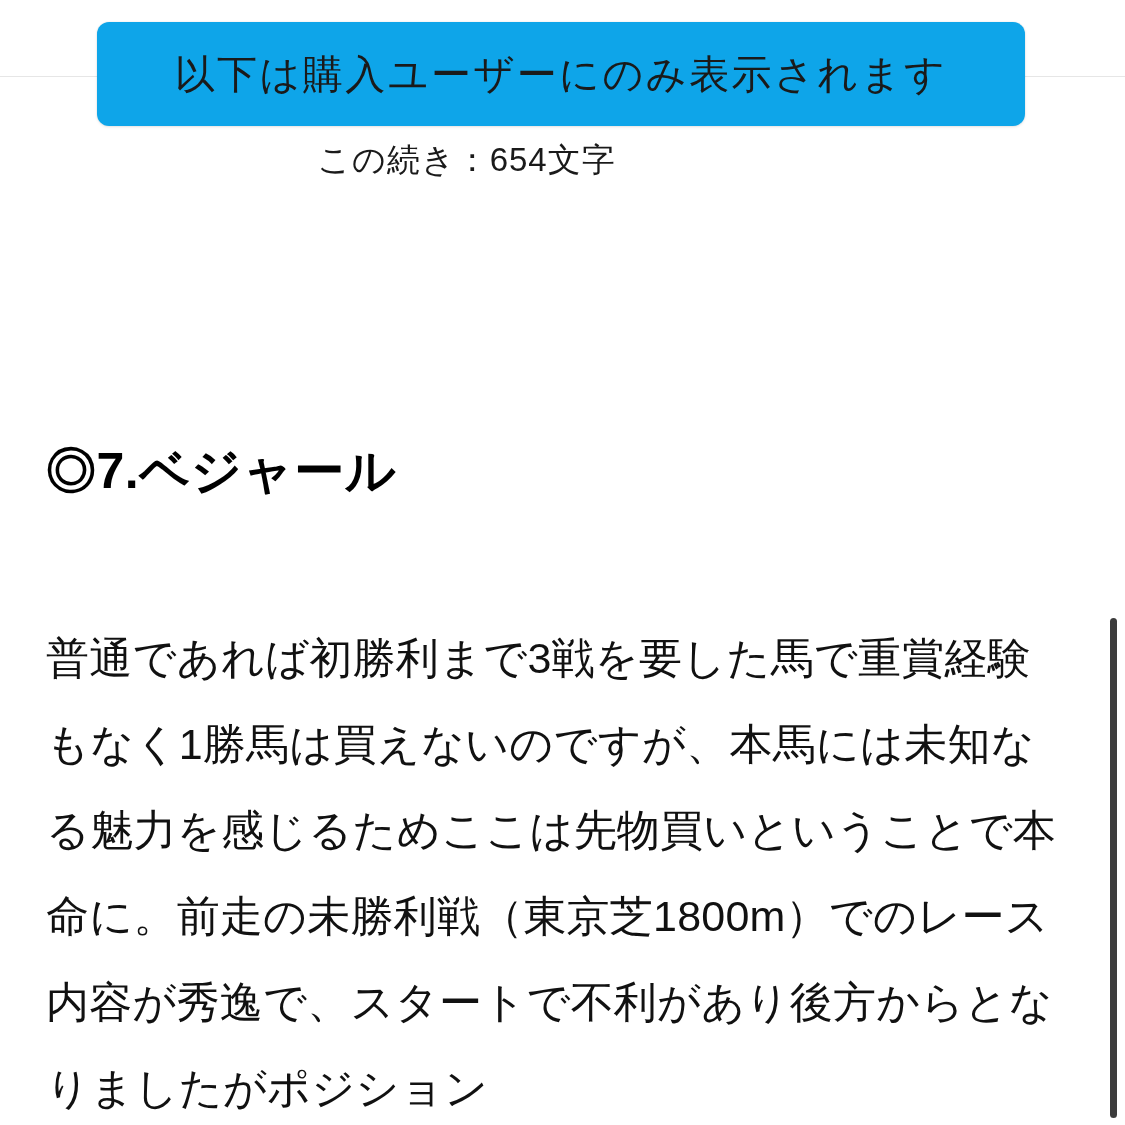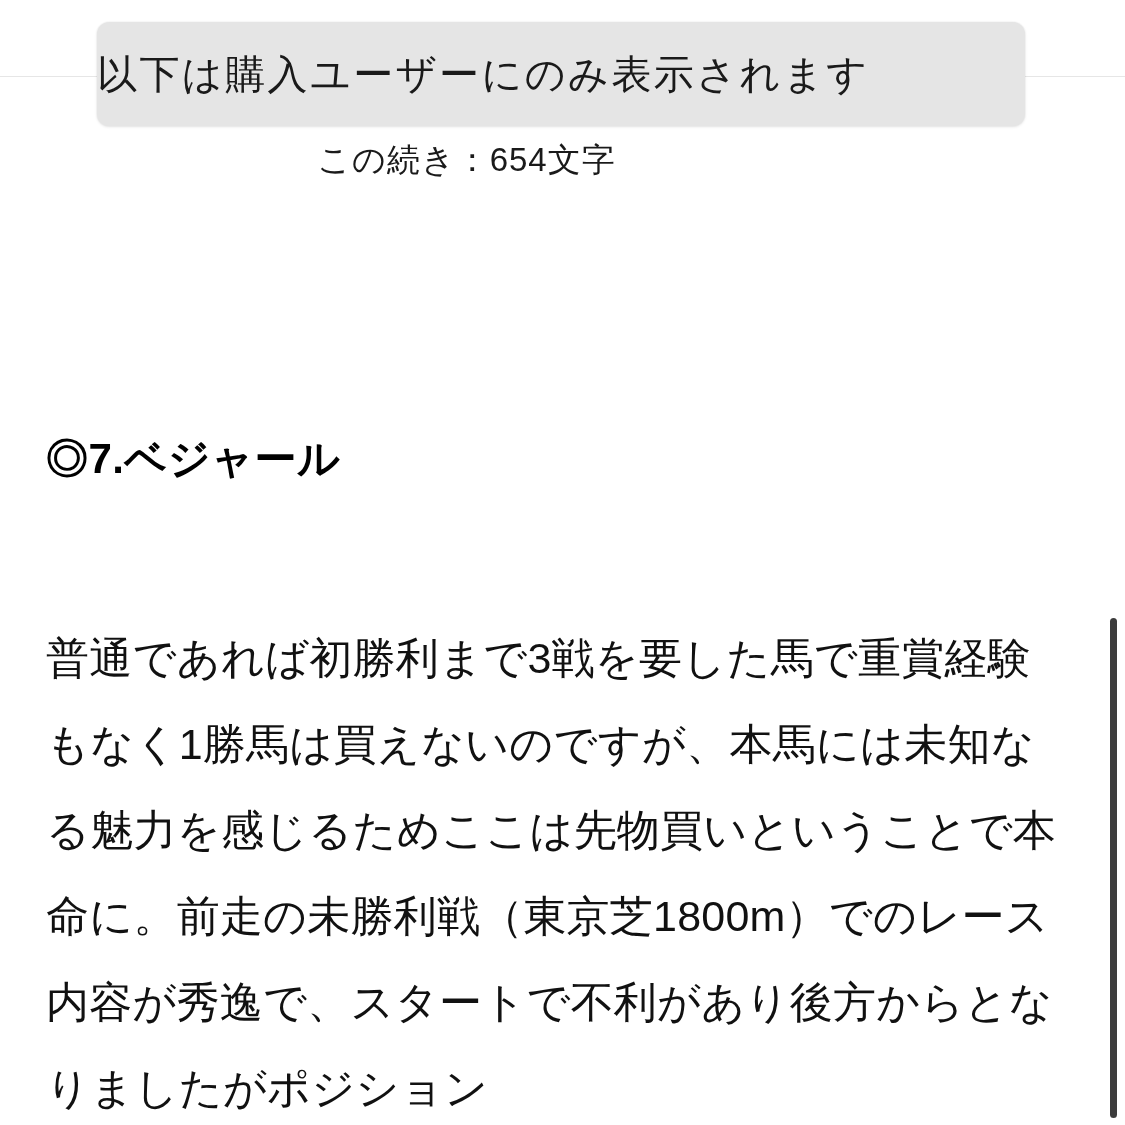--- a/index.html
+++ b/index.html
@@ -28,26 +28,26 @@
   }
 
   
   .paywall-banner {
     position: absolute;
     top: 22px;
     left: 97px;
     width: 928px;
     height: 104px;
     box-sizing: border-box;
-    background: #e5e5e5;
+    background: #0ea5e9;
     border-radius: 12px;
     box-shadow: 0 1px 3px rgba(0,0,0,0.10), 0 0 0 1px rgba(0,0,0,0.02);
     display: flex;
     align-items: center;
-    justify-content: flex-start;
+    justify-content: center;
   }
   .paywall-banner .banner-text {
     font-size: 40px;
     letter-spacing: 0.06em;
     color: #1a1a1a;
     white-space: nowrap;
   }
 
   
   .remaining-note {
@@ -59,21 +59,21 @@
     font-size: 33px;
     letter-spacing: 0.03em;
     color: #1a1a1a;
   }
 
   
   .article-heading {
     position: absolute;
     top: 396px;
     left: 46px;
-    font-size: 42px;
+    font-size: 50px;
     font-weight: bold;
     letter-spacing: 0.01em;
     color: #000000;
   }
 
   
   .article-body {
     position: absolute;
     top: 572px;
     left: 46px;

